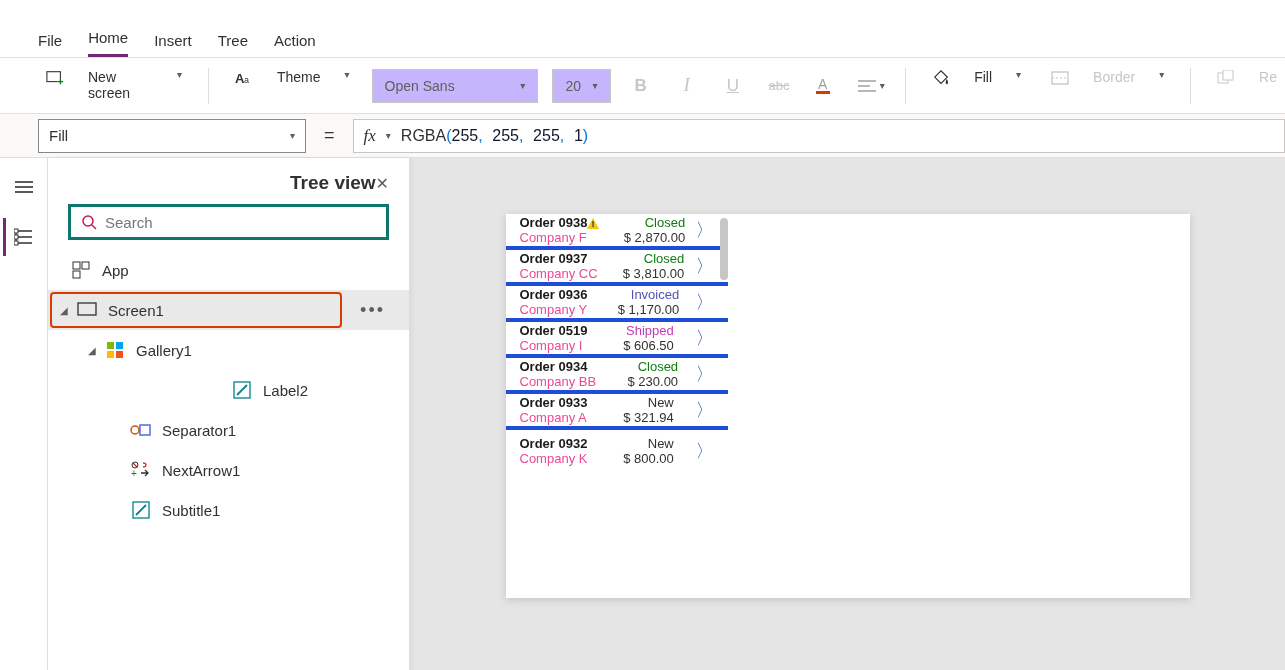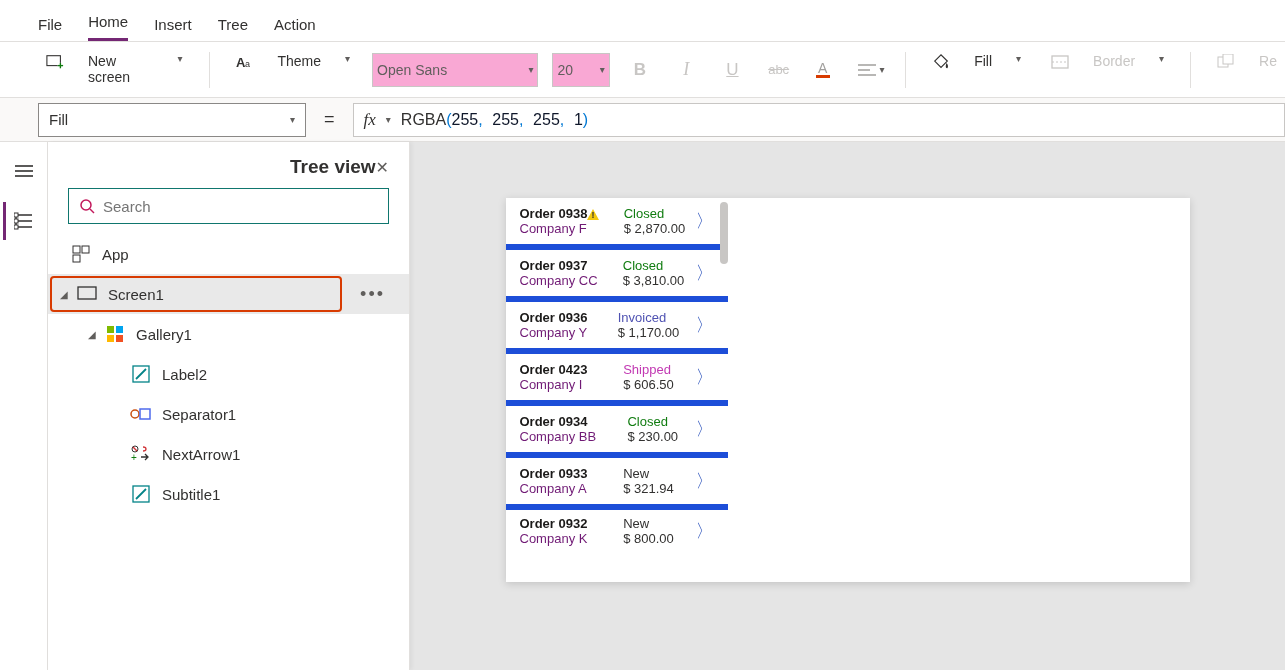--- a/index.html
+++ b/index.html
@@ -1,30 +1,30 @@
 <!DOCTYPE html>
 <html><head>
 <meta charset="utf-8">
 <style>
   * { box-sizing: border-box; margin: 0; padding: 0; font-family: "Segoe UI", Arial, sans-serif; }
   body { width: 1285px; height: 670px; background: #fff; overflow: hidden; color: #323130; }
 
   
-  .menubar { display: flex; align-items: flex-end; padding: 0 0 0 38px; height: 42px; gap: 26px; border-bottom: 1px solid #e1dfdd; }
+  .menubar { display: flex; align-items: flex-end; padding: 0 0 0 38px; height: 58px; gap: 26px; border-bottom: 1px solid #e1dfdd; }
   .menubar-item { font-size: 15px; color: #323130; padding-bottom: 8px; cursor: pointer; }
   .menubar-item.active { font-weight: 400; border-bottom: 3px solid #742774; }
 
   
   .ribbon { display: flex; align-items: center; height: 56px; padding: 0 0 0 38px; border-bottom: 1px solid #e1dfdd; gap: 14px; }
   .ribbon-group { display: flex; align-items: center; gap: 10px; }
   .ribbon-sep { width: 1px; height: 36px; background: #e1dfdd; margin: 0 4px; }
   .btn { display: flex; align-items: flex-start; gap: 24px; height: 34px; padding: 0 8px; font-size: 14px; color: #323130; cursor: pointer; }
   .icon-box { width: 18px; height: 18px; display: flex; align-items: center; justify-content: center; }
   .chev { font-size: 10px; color: #605e5c; }
-  .select-box { display: flex; align-items: center; justify-content: space-between; height: 34px; border: 1px solid #c8c6c4; padding: 0 4px; font-size: 14px; color: #605e5c; background: #f9a8d4; }
+  .select-box { display: flex; align-items: center; justify-content: space-between; height: 34px; border: 1px solid #c8c6c4; padding: 0 12px; font-size: 14px; color: #605e5c; background: #c4b5fd; }
   .font-name { width: 175px; }
   .font-size { width: 60px; }
   .icon-btn { width: 34px; height: 34px; display: flex; align-items: center; justify-content: center; color: #a19f9d; cursor: pointer; }
   .disabled { color: #c8c6c4; }
 
   
   .formula-bar { display: flex; align-items: center; height: 44px; padding: 8px 0 8px 38px; border-bottom: 1px solid #e1dfdd; background: #faf9f8; gap: 14px; }
   .prop-selector { width: 268px; height: 34px; border: 1px solid #8a8886; display: flex; align-items: center; justify-content: space-between; padding: 0 10px; font-size: 15px; background: #fff; }
   .eq { font-size: 18px; color: #323130; padding: 0 4px; }
   .fx-area { display: flex; align-items: center; gap: 10px; flex: 1; height: 34px; border: 1px solid #c8c6c4; background: #fff; padding: 0 10px; }
@@ -42,40 +42,40 @@
   .leftrail { width: 48px; background: #fff; border-right: 1px solid #e1dfdd; display: flex; flex-direction: column; align-items: center; padding-top: 10px; gap: 12px; }
   .leftrail .rail-btn { width: 38px; height: 38px; display: flex; align-items: center; justify-content: center; cursor: pointer; }
   .rail-active { border-left: 3px solid #742774; margin-left: -3px; }
 
   
   .treepanel { width: 362px; background: #fff; border-right: 1px solid #e1dfdd; display: flex; flex-direction: column; box-shadow: 2px 0 4px rgba(0,0,0,0.05); }
   .treeheader { display: flex; align-items: center; justify-content: flex-end; padding: 14px 20px 10px 20px; }
   .treeheader h2 { font-size: 19px; font-weight: 600; }
   .close-x { font-size: 16px; color: #605e5c; cursor: pointer; }
   .search-wrap { padding: 0 20px 10px 20px; }
-  .search-box { width: 100%; height: 36px; border: 1px solid #0f766e; display: flex; align-items: center; padding: 0 10px; gap: 8px; }
+  .search-box { width: 100%; height: 36px; border: 3px solid #0f766e; display: flex; align-items: center; padding: 0 10px; gap: 8px; }
   .search-box input { border: none; outline: none; flex: 1; font-size: 15px; color: #605e5c; }
   .tree-list { flex: 1; overflow: auto; }
   .tree-node { display: flex; align-items: center; height: 40px; font-size: 15px; cursor: pointer; }
   .tree-node .node-icon { width: 22px; height: 22px; margin-right: 10px; display:flex; align-items:center; justify-content:center; }
   .tree-node.selected-row { background: #e9e9e9; position: relative; }
   .selection-outline { position: absolute; left: 2px; top: 2px; width: 292px; height: 36px; border: 2px solid #d83b01; border-radius: 4px; pointer-events: none; }
   .tree-caret { width: 10px; color: #605e5c; font-size: 10px; margin-right: 6px; }
   .node-actions { margin-left: auto; padding: 0 24px; font-size: 18px; color: #605e5c; letter-spacing: 2px; }
 
   
   .canvas { flex: 1; position: relative; display: flex; align-items: flex-start; justify-content: center; padding-top: 56px; }
   .app-preview { width: 684px; height: 384px; background: #fff; box-shadow: 0 2px 8px rgba(0,0,0,0.15); overflow: hidden; display:flex; }
   .gallery-col { width: 222px; position: relative; }
   .gallery { border-right: 0; }
-  .gallery-item { display: flex; align-items: center; justify-content: space-between; padding: 8px 10px 8px 14px; border-bottom: 6px solid #1d4ed8; height: 52px; position: relative; }
+  .gallery-item { display: flex; align-items: center; justify-content: space-between; padding: 8px 10px 8px 14px; border-bottom: 4px solid #1d4ed8; height: 36px; position: relative; }
   .gallery-item .left { display: flex; flex-direction: column; }
-  .gallery-item .right { display: flex; flex-direction: column; margin-right: 6px; margin-left: 24px; }
+  .gallery-item .right { display: flex; flex-direction: column; align-items: flex-end; margin-right: 6px; margin-left: 24px; }
   .order-no { font-size: 13px; font-weight: 700; color: #1b1a19; }
-  .company { font-size: 13px; color: #701a75; }
+  .company { font-size: 13px; color: #ec4899; }
   .status { font-size: 13px; }
   .amt { font-size: 13px; color: #323130; }
   .st-closed { color: #107c10; }
   .st-invoiced { color: #4f52b2; }
   .st-shipped { color: #c239b3; }
   .st-new { color: #323130; }
   .arrow-next { color: #3b5fc0; font-size: 18px; padding: 0 4px; }
   .warn-tri { width:0;height:0;border-left:6px solid transparent;border-right:6px solid transparent;border-bottom:11px solid #f2c811; display:inline-block; position:relative; vertical-align:middle;}
   .warn-tri::after{content:"!"; position:absolute; left:-2px; top:1px; font-size:9px; color:#323130; font-weight:700;}
   .scroll-thumb { position:absolute; right:0; top:4px; width:8px; height:62px; background:#c8c6c4; border-radius:4px; }
@@ -269,21 +269,21 @@
           <svg width="18" height="18" viewBox="0 0 18 18">
               <rect x="1" y="1" width="7" height="7" fill="#7fba00"></rect>
               <rect x="10" y="1" width="7" height="7" fill="#00a4ef"></rect>
               <rect x="1" y="10" width="7" height="7" fill="#ffb900"></rect>
               <rect x="10" y="10" width="7" height="7" fill="#f25022"></rect>
             </svg>
         </span>
         <span>Gallery1</span>
       </div>
 
-      <div class="tree-node" style="padding-left:82px;">
+      <div class="tree-node" style="padding-left:82px;justify-content:center;">
         <span class="node-icon">
           <svg width="18" height="18" viewBox="0 0 18 18">
               <rect x="1" y="1" width="16" height="16" fill="none" stroke="#038387" stroke-width="1.3"></rect>
               <line x1="4" y1="14" x2="14" y2="4" stroke="#038387" stroke-width="1.8"></line>
             </svg>
         </span>
         <span>Label2</span>
       </div>
 
 
@@ -356,21 +356,21 @@
                 <span class="company">Company Y</span>
               </div>
               <div class="right">
                 <span class="status st-invoiced">Invoiced</span>
                 <span class="amt">$ 1,170.00</span>
               </div>
               <span class="arrow-next">〉</span>
             </div>
             <div class="gallery-item">
               <div class="left">
-                <span class="order-no">Order 0423</span>
+                <span class="order-no">Order 0519</span>
                 <span class="company">Company I</span>
               </div>
               <div class="right">
                 <span class="status st-shipped">Shipped</span>
                 <span class="amt">$ 606.50</span>
               </div>
               <span class="arrow-next">〉</span>
             </div>
             <div class="gallery-item">
               <div class="left">

